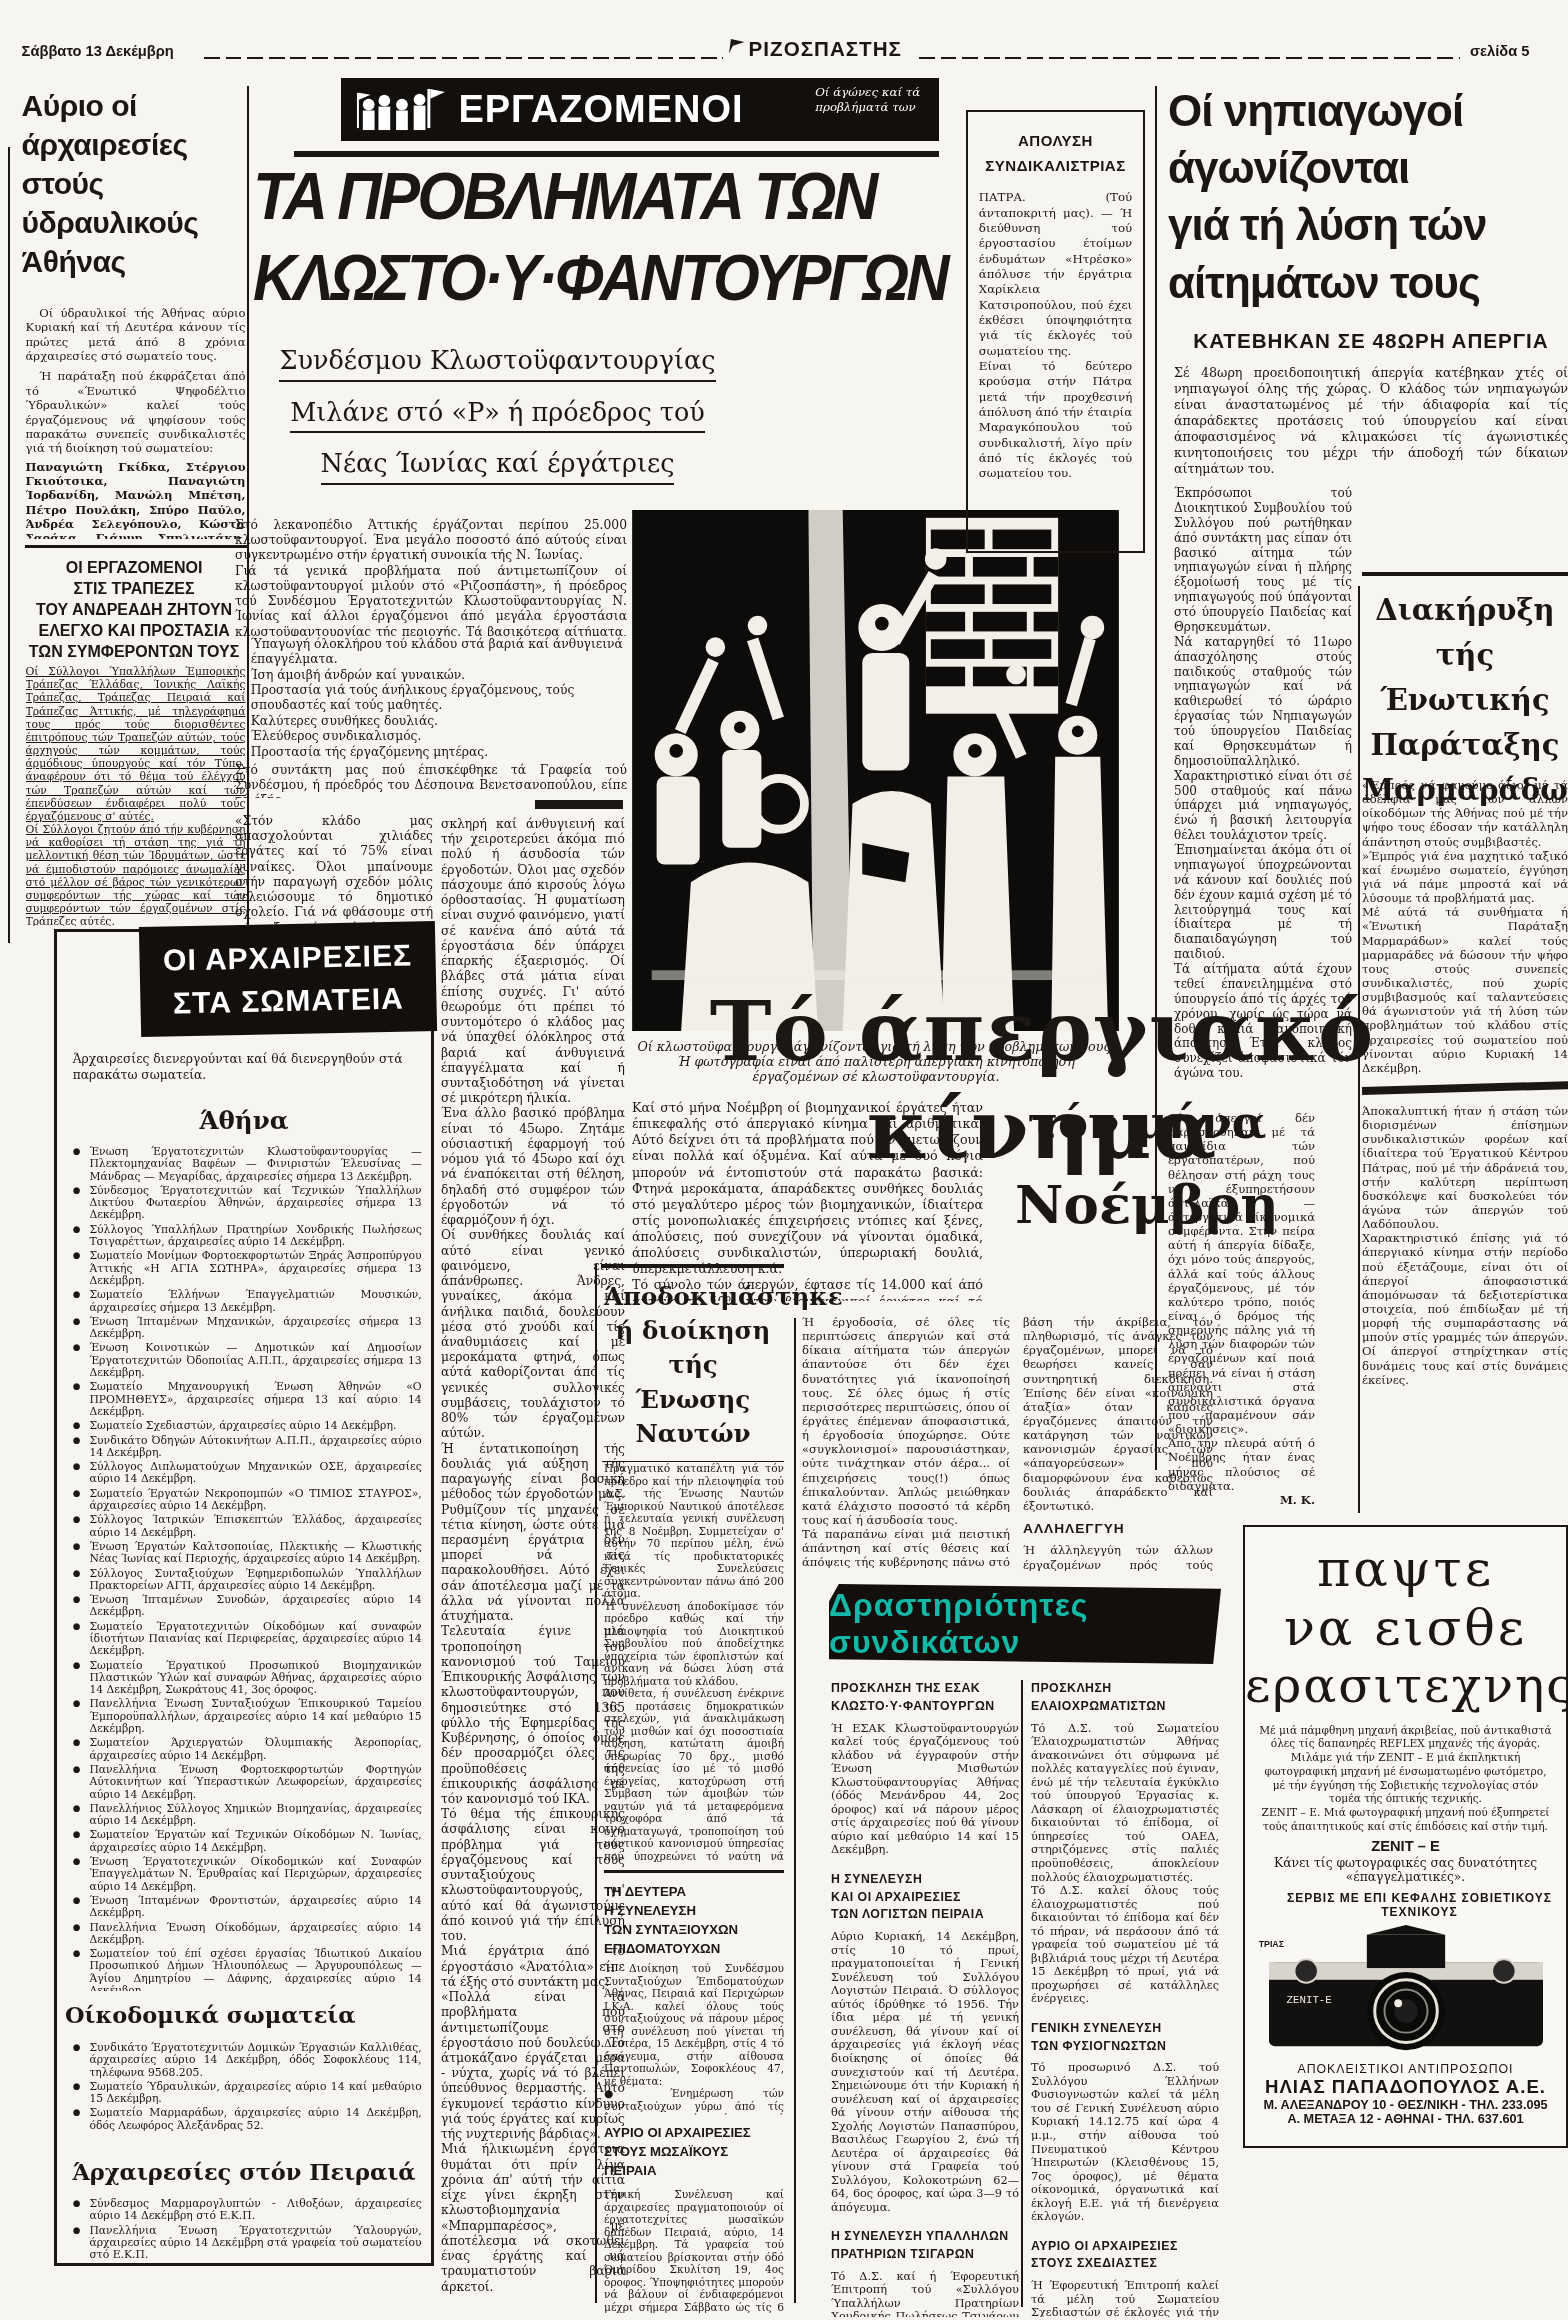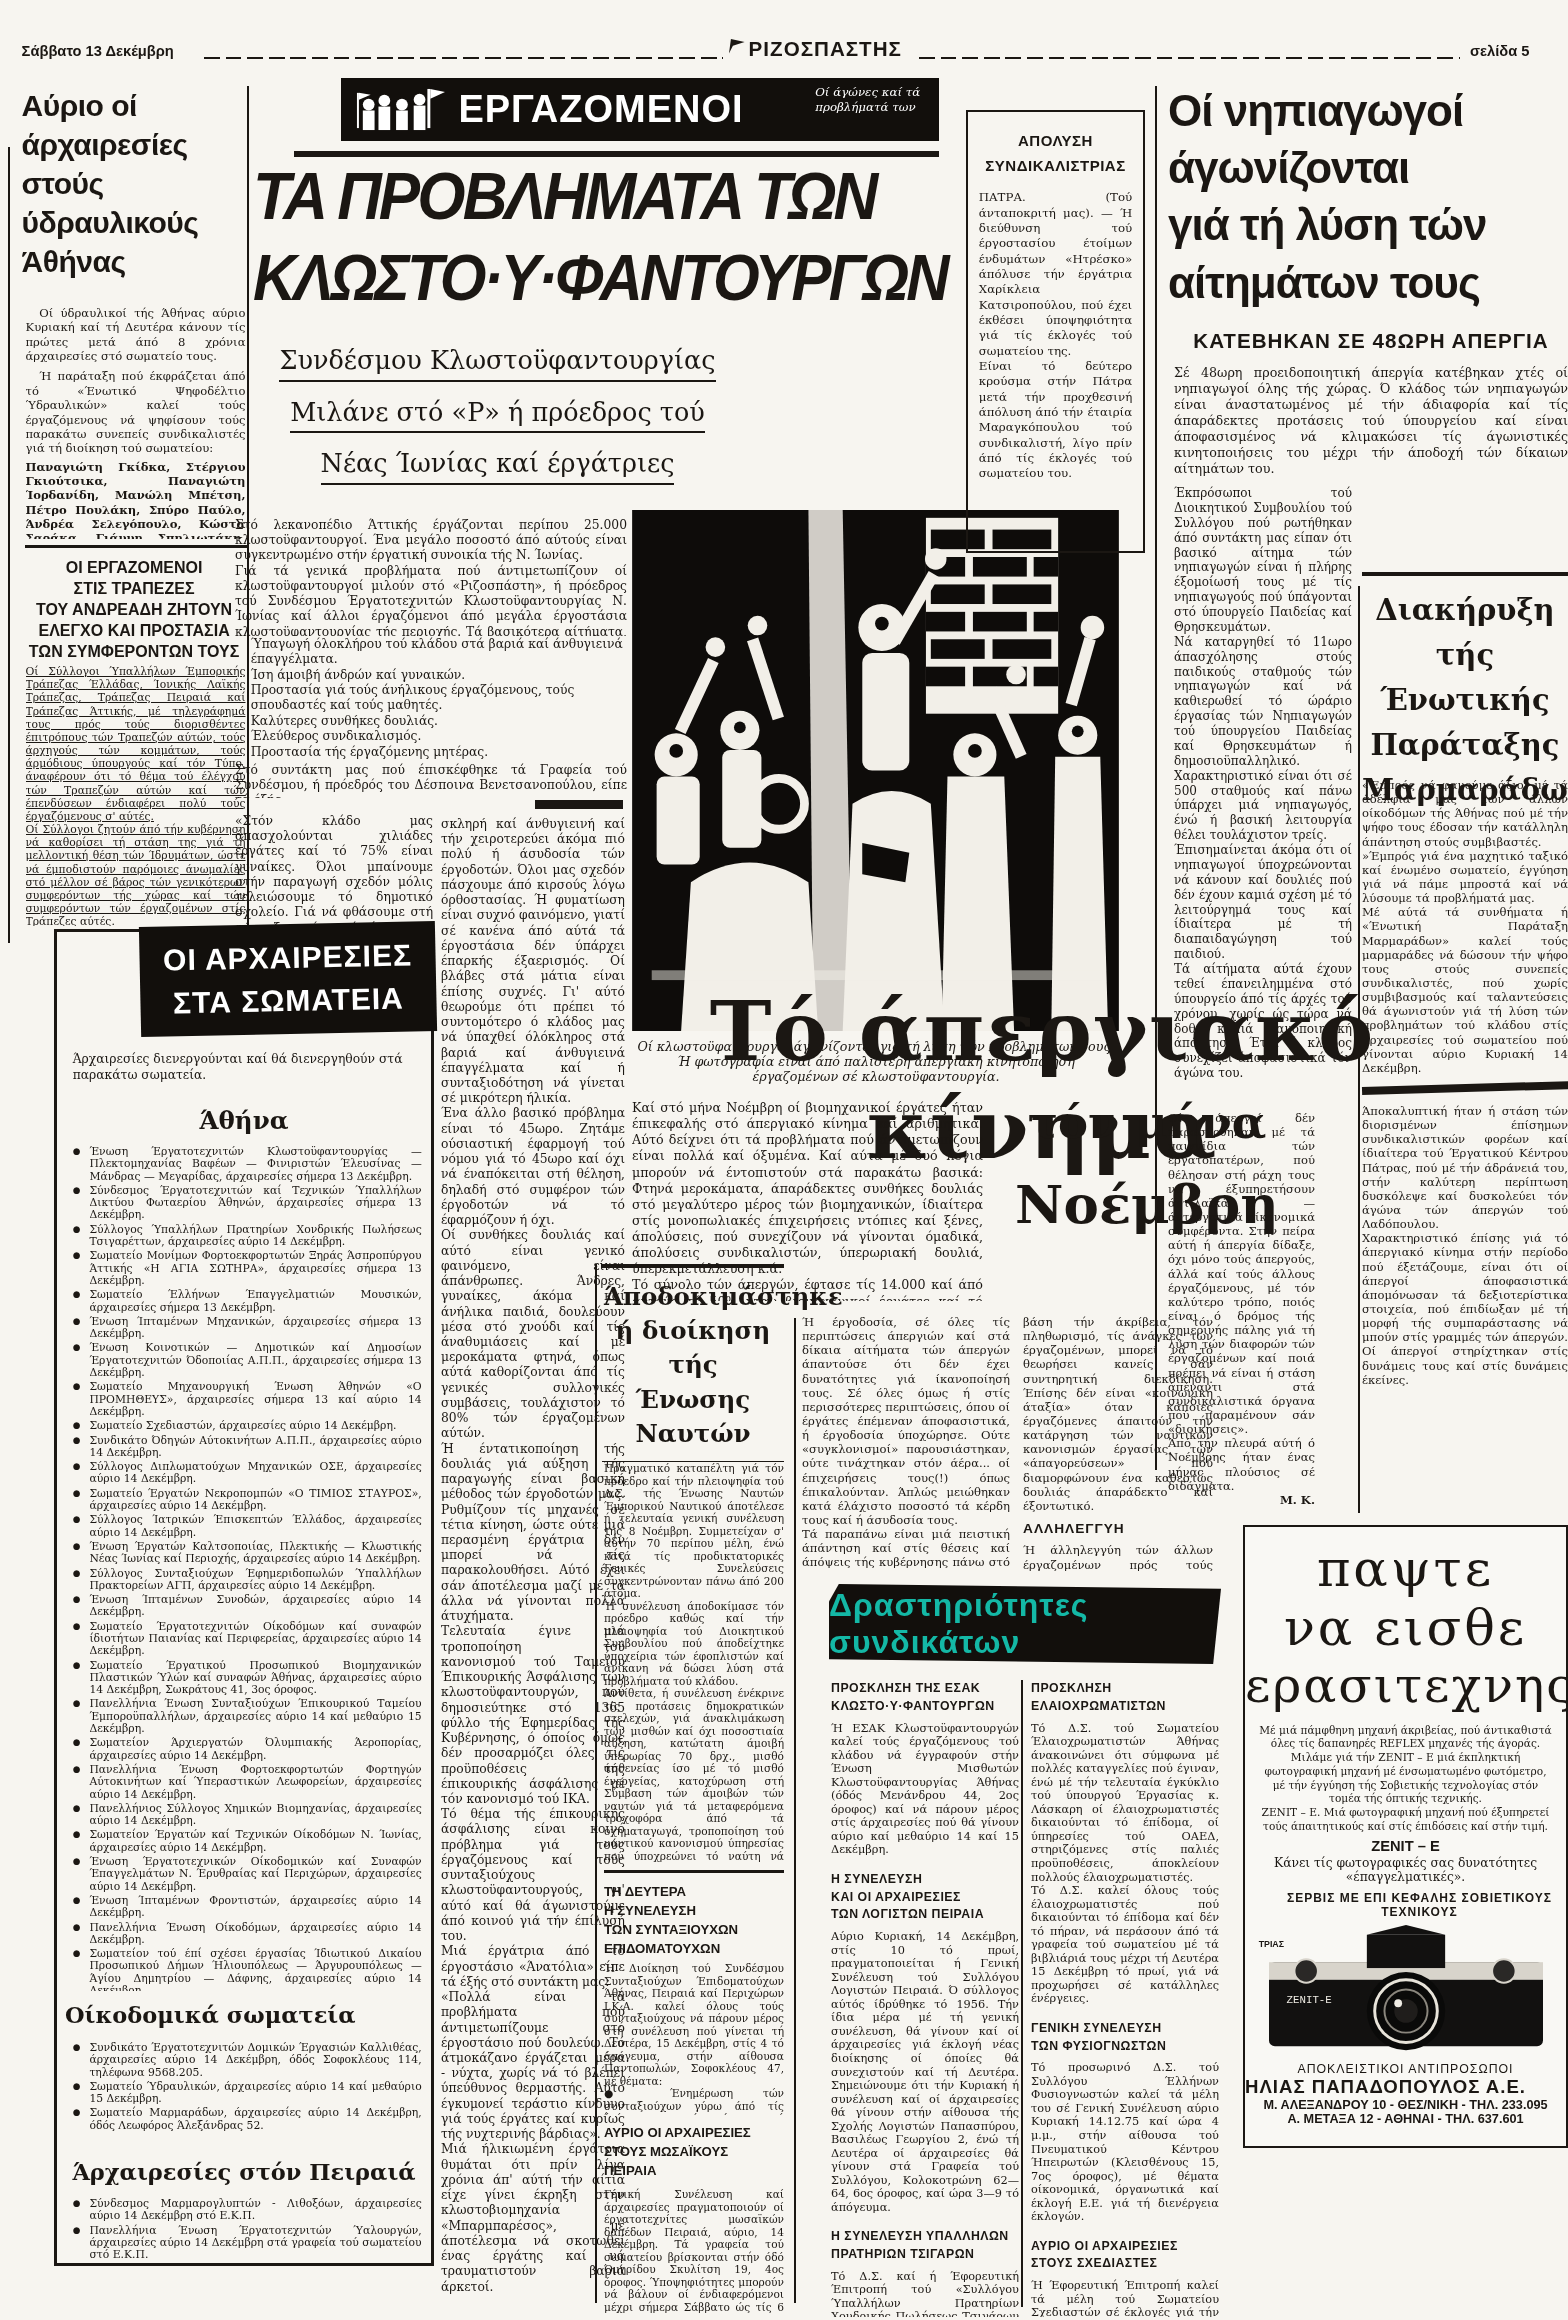--- a/index.html
+++ b/index.html
@@ -137,21 +137,21 @@
   .ad-l1 { margin-top:11.8px; text-align:center; font-size:51px; letter-spacing:2.9px; }
   .ad-l2 { text-align:center; font-size:51px; letter-spacing:2.9px; }
   .ad-l3 { text-align:center; font-size:49px; letter-spacing:2px; }
   .ad-body { margin:9.8px 11.8px 0; font-size:10.6px; line-height:1.3; text-align:center; white-space:pre-line; }
   .ad-zenit { text-align:center; font-size:14.7px; font-weight:bold; margin-top:3.9px; }
   .ad-tag { text-align:center; font-size:12.3px; margin-top:2px; }
   .ad-serv { text-align:center; font-size:12px; font-weight:bold; letter-spacing:1px; margin-top:7.8px; font-family:"Liberation Sans",sans-serif;padding-left:28px;}
   .ad-cam { display:block; margin:5.9px auto 0; }
   .ad-mark { position:absolute; left:13.7px; top:412px; font-size:8.8px; font-weight:bold; }
   .ad-dist { text-align:center; font-size:12.3px; letter-spacing:1px; font-family:"Liberation Sans",sans-serif; }
-  .ad-co { font-size:18.6px; font-weight:bold; letter-spacing:1px; font-family:"Liberation Sans",sans-serif;}
+  .ad-co { text-align:center; font-size:18.6px; font-weight:bold; letter-spacing:1px; font-family:"Liberation Sans",sans-serif;}
   .ad-addr { text-align:center; font-size:12.7px; font-weight:bold; font-family:"Liberation Sans",sans-serif; }
 </style>
 </head>
 <body>
 
 <div class="abs hdr-date sans b">Σάββατο 13 Δεκέμβρη</div>
 <div class="dash" style="left:204px;top:57px;width:519px;"></div>
 <div class="abs hdr-mast sans b">
   <svg width="19.6" height="17.6" viewBox="0 0 20 18">
       <path d="M2 17 L4 2 L18 5 L6 9 Z" fill="#1b1713"></path>

